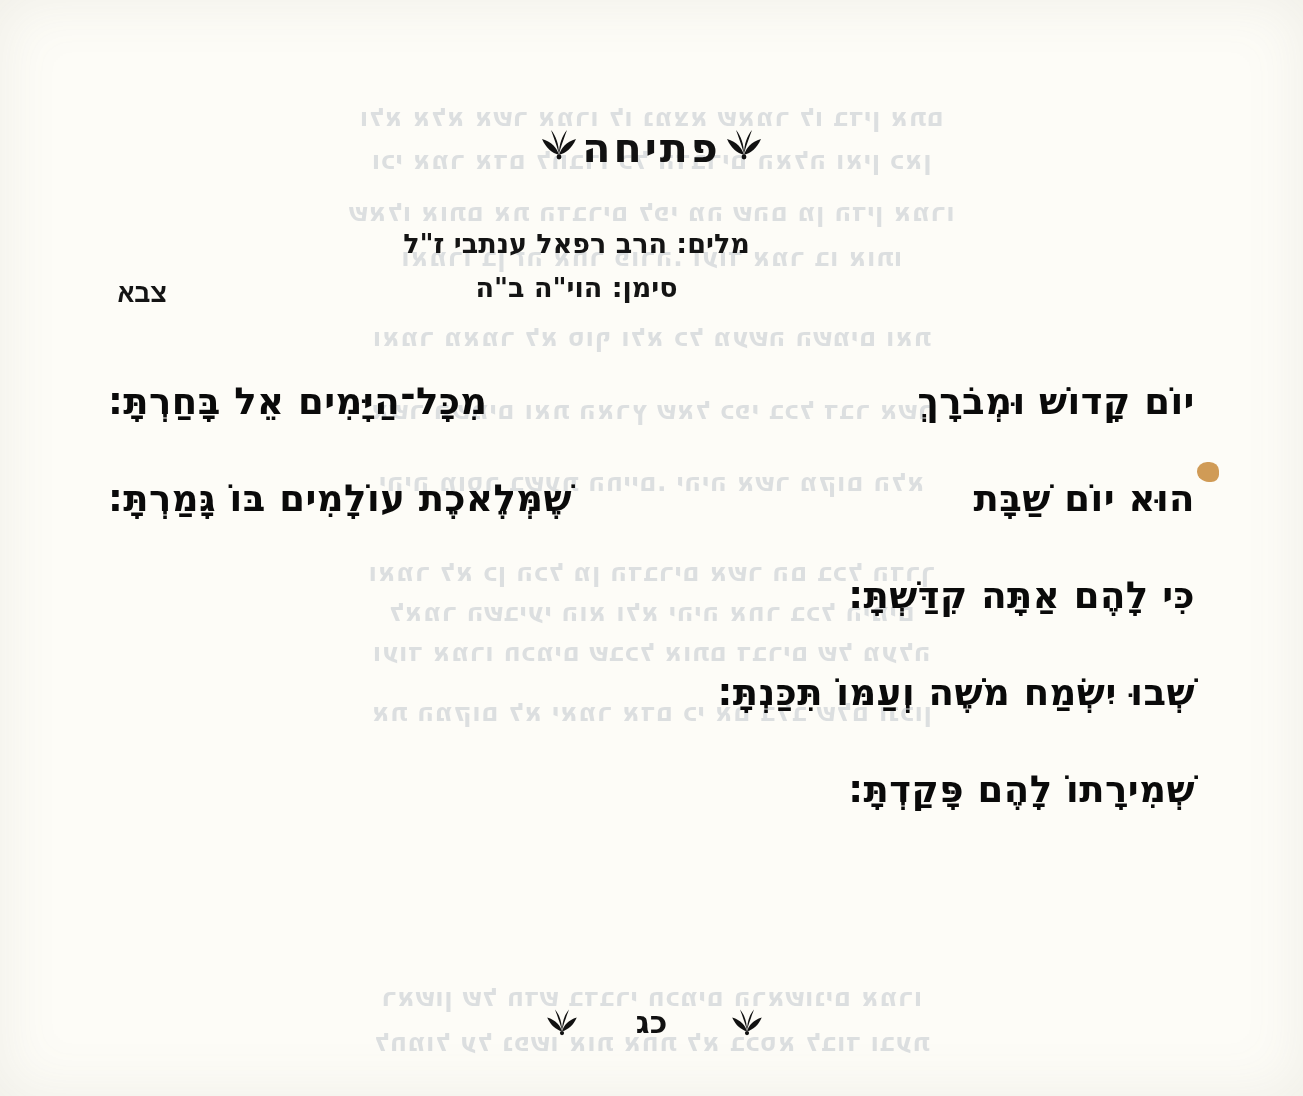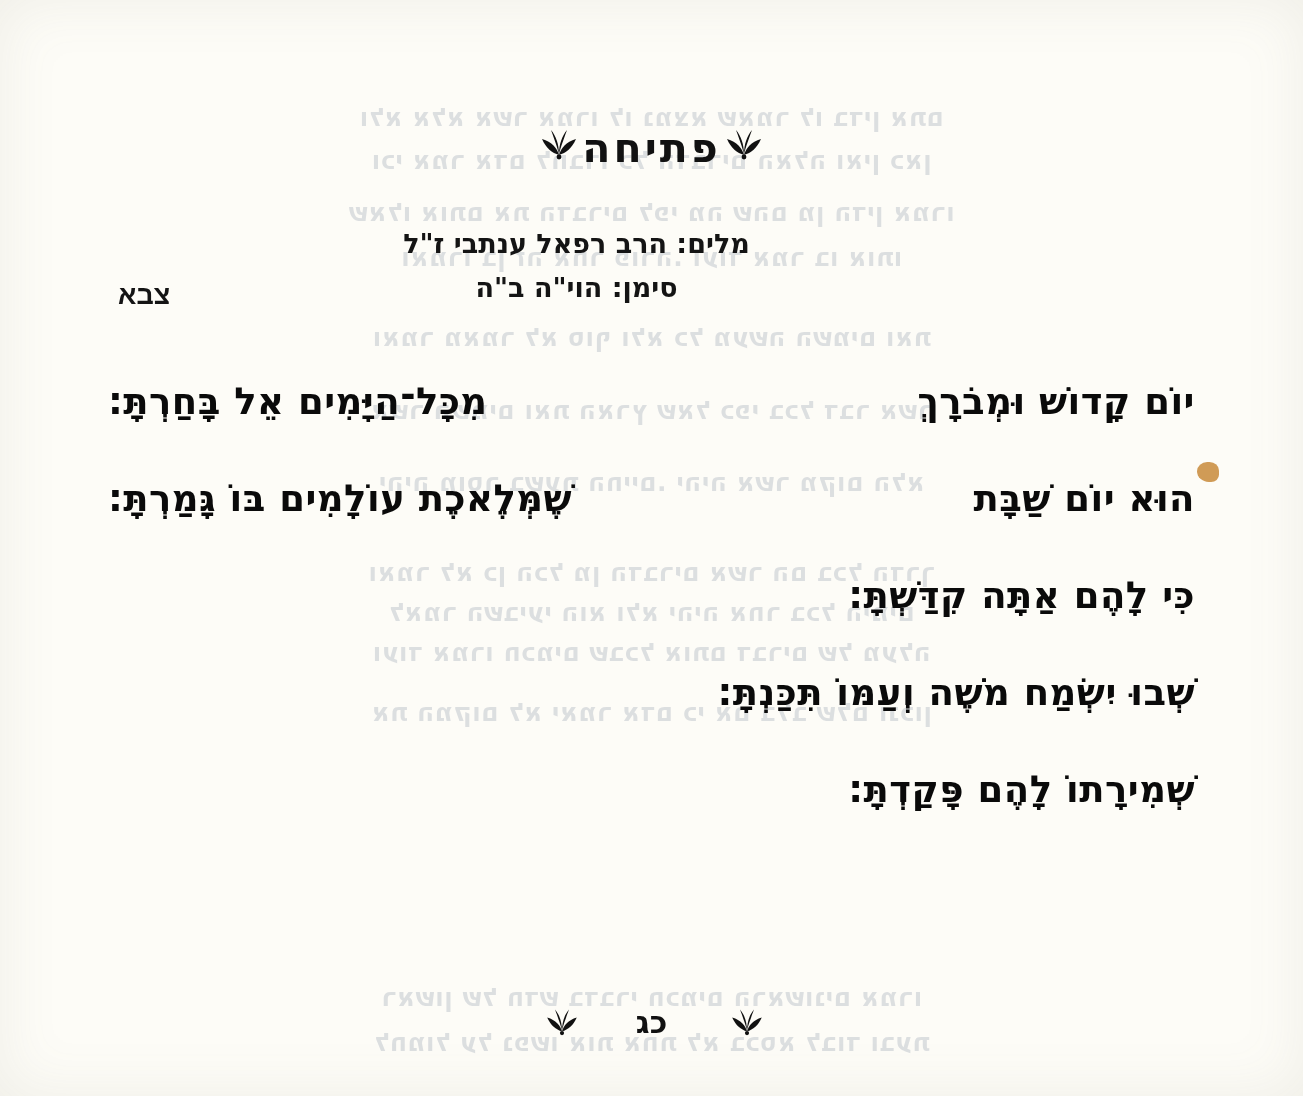--- a/index.html
+++ b/index.html
@@ -85,21 +85,21 @@
     color: #141414;
     direction: rtl;
   }
   .credit.author { top: 228px; padding-right: 150px; }
   .credit.siman  { top: 272px; padding-right: 150px; }
 
   .tzava {
     position: absolute;
     top: 280px;
     left: 118px;
-    font-family: Liberation Sans, sans-serif;
+    font-family: Liberation Mono, monospace;
     font-weight: 700;
     font-size: 27px;
     color: #141414;
   }
 
   .verses {
     position: absolute;
     top: 380px;
     right: 108px;
     left: 108px;

